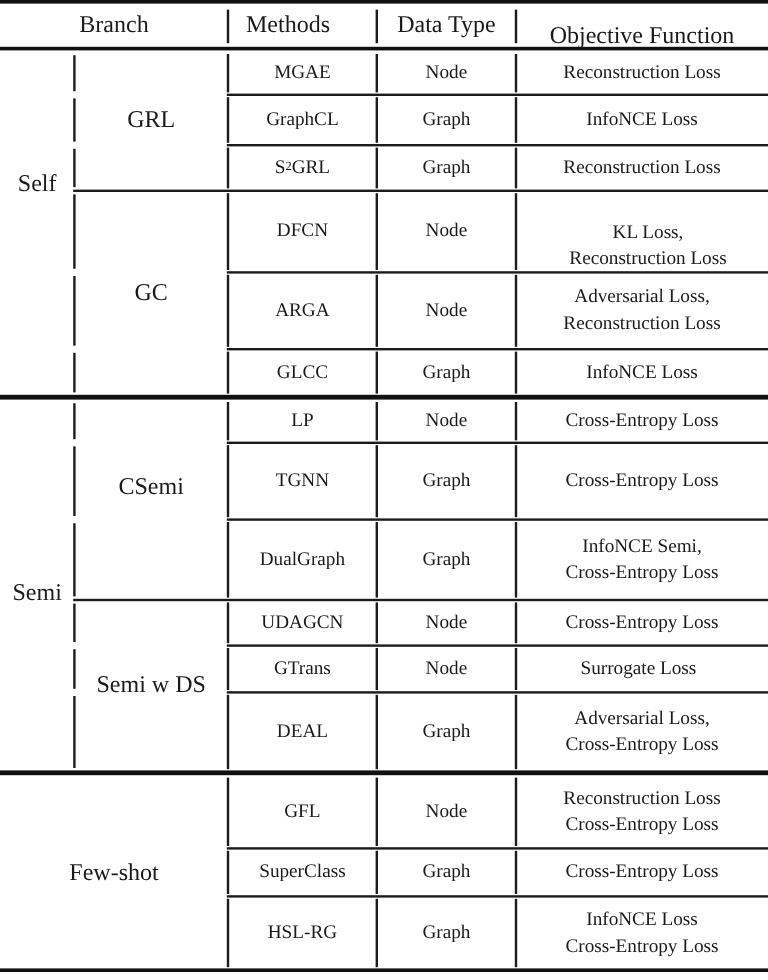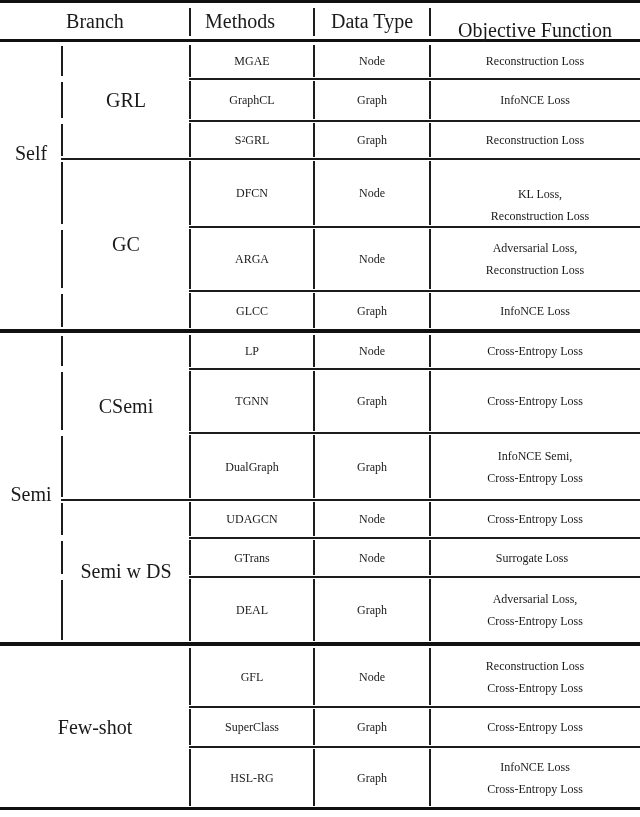--- a/index.html
+++ b/index.html
@@ -29,21 +29,21 @@
     width: 1.8px;
     background: #1c1c1c;
   }
   .cell {
     position: absolute;
     display: flex;
     flex-direction: column;
     justify-content: center;
     align-items: center;
     text-align: center;
-    font-size: 12px;
+    font-size: 16px;
     line-height: 22px;
     white-space: nowrap;
   }
   .hdr { font-size: 20px; }
   .branch-label, .subgroup-label {
     position: absolute;
     display: flex;
     justify-content: center;
     align-items: center;
     text-align: center;

